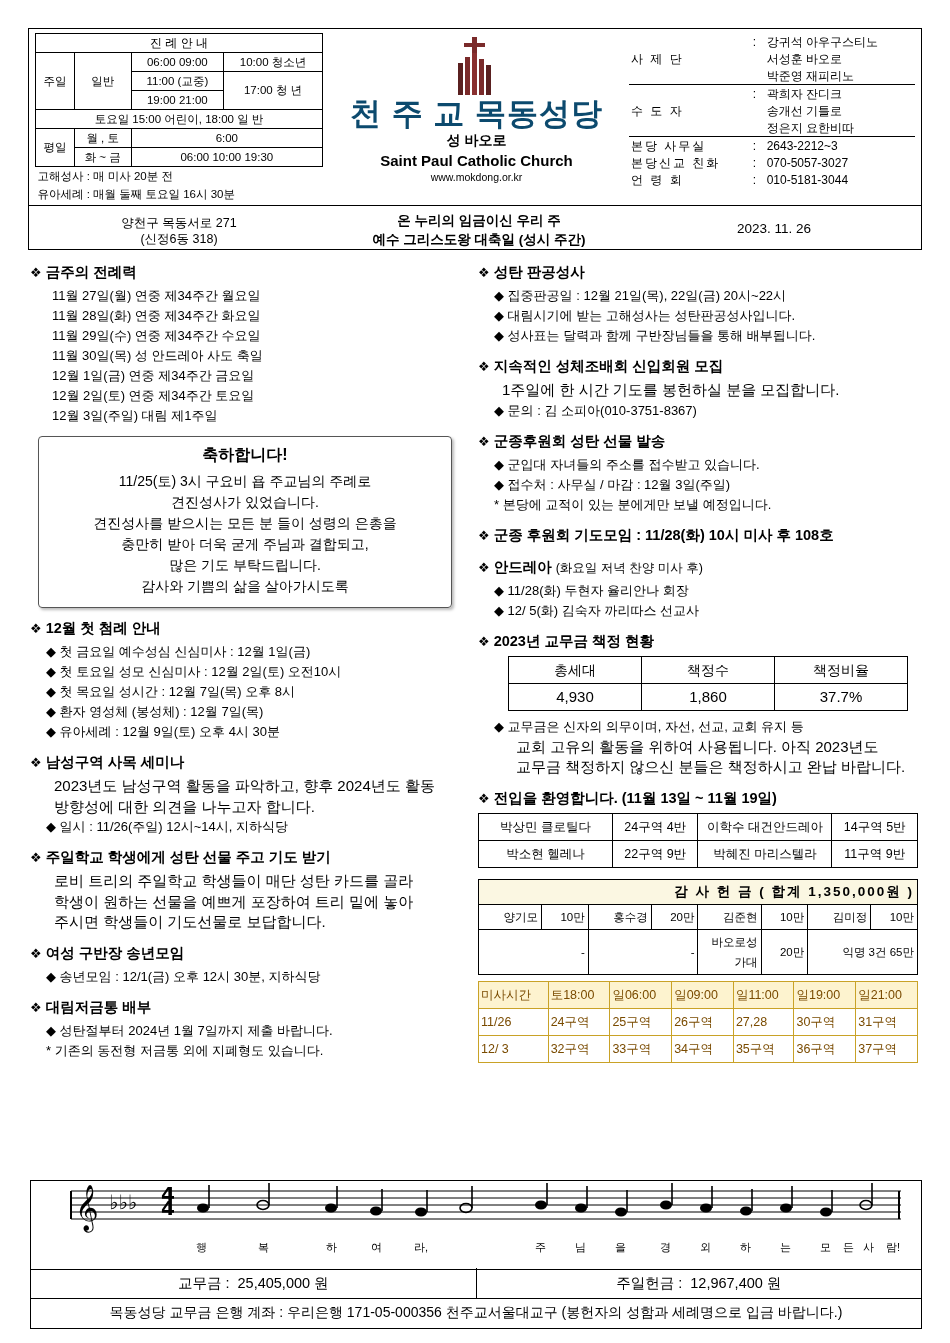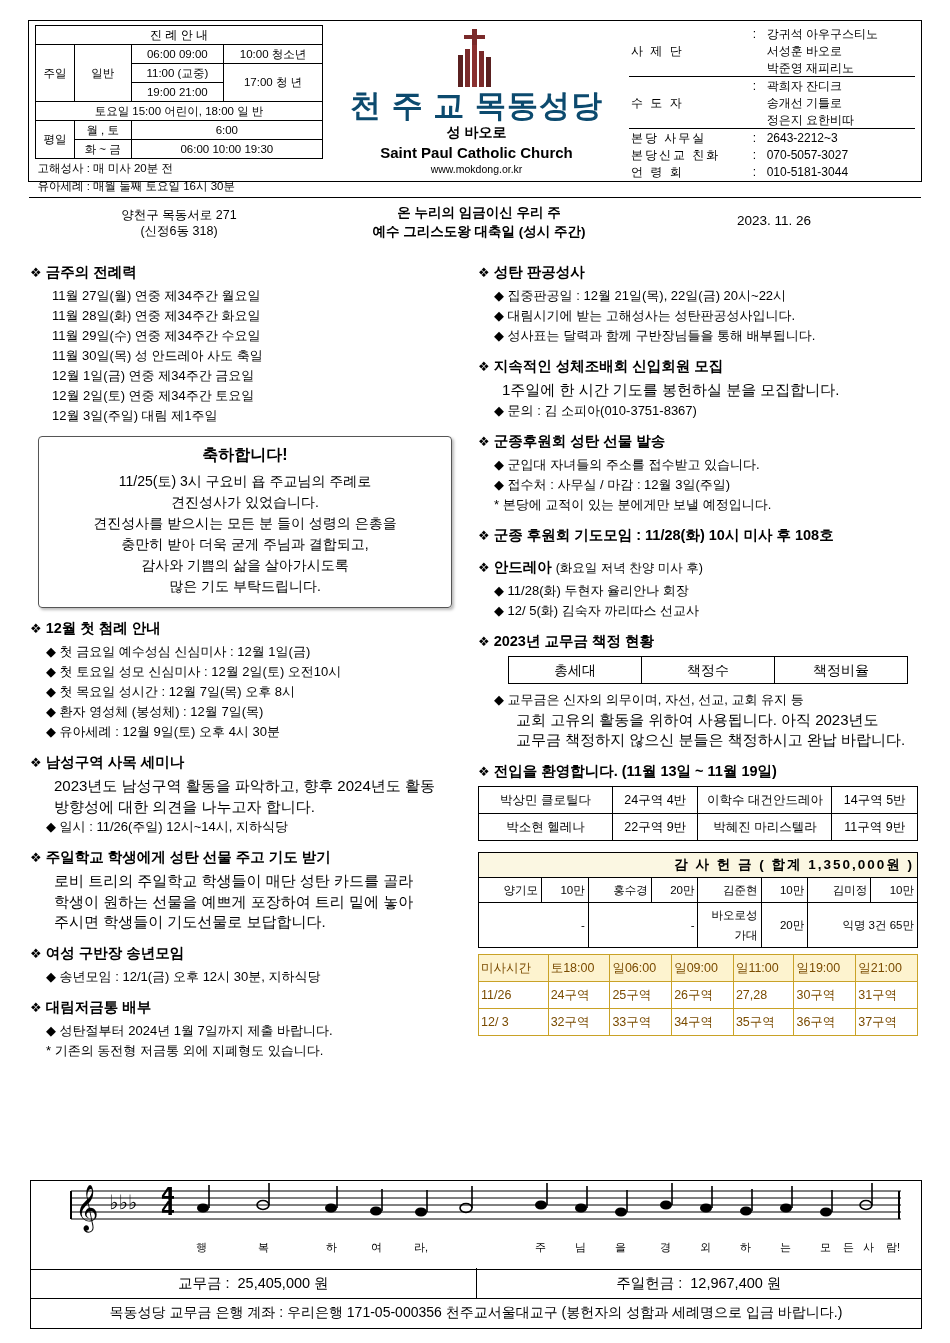--- a/index.html
+++ b/index.html
@@ -1,18 +1,18 @@
 <!DOCTYPE html>
 <html><head>
 <meta charset="utf-8">
 <style>
   html,body{margin:0;padding:0;background:#fff;}
   body{width:950px;height:1343px;font-family:"Liberation Sans","DejaVu Sans",sans-serif;color:#000;font-size:13px;}
   .page{position:relative;width:950px;height:1343px;padding:0;box-sizing:border-box;}
-  .hdr{position:absolute;left:28px;top:20px;width:894px;height:162px;border:1px solid #000;box-sizing:border-box;}
+  .hdr{position:absolute;left:28px;top:28px;width:894px;height:222px;border:1px solid #000;box-sizing:border-box;}
   table{border-collapse:collapse;}
   .mass-tbl{position:absolute;left:6px;top:4px;width:288px;font-size:11.5px;}
   .mass-tbl td{border:1px solid #000;text-align:center;padding:1px 2px;height:16px;line-height:15px;}
   .mass-tbl .ttl{border:1px solid #000;text-align:center;font-size:12px;height:16px;}
   .noborder td{border:none !important;text-align:left;font-size:11.5px;}
   .logo{position:absolute;left:300px;top:6px;width:295px;text-align:center;}
   .logo .kr{font-size:31px;font-weight:bold;letter-spacing:1px;line-height:34px;color:#0c4a6e;}
   .logo .sub1{font-size:14px;font-weight:bold;margin-top:1px;}
   .logo .sub2{font-size:15px;font-weight:bold;margin-top:2px;}
   .logo .url{font-size:10.5px;margin-top:2px;}
@@ -188,22 +188,22 @@
       <div class="plain">12월  2일(토) 연중 제34주간 토요일</div>
       <div class="plain">12월  3일(주일) 대림 제1주일</div>
     </div>
 
     <div class="box-congrats">
       <div class="t">축하합니다!</div>
       <div class="l">11/25(토) 3시 구요비 욥 주교님의 주례로</div>
       <div class="l">견진성사가 있었습니다.</div>
       <div class="l">견진성사를 받으시는 모든 분 들이 성령의 은총을</div>
       <div class="l">충만히 받아 더욱 굳게 주님과 결합되고,</div>
+      <div class="l">많은 기도 부탁드립니다.</div>
       <div class="l">감사와 기쁨의 삶을 살아가시도록</div>
-      <div class="l">많은 기도 부탁드립니다.</div>
     </div>
 
     <div class="sec-wrap">
       <h3 class="sec"><span class="dia">❖</span><span>12월 첫 첨례 안내</span></h3>
       <div class="li">◆ <span>첫 금요일 예수성심 신심미사 : 12월 1일(금)</span></div>
       <div class="li">◆ <span>첫 토요일 성모 신심미사 : 12월 2일(토) 오전10시</span></div>
       <div class="li">◆ <span>첫 목요일 성시간 : 12월 7일(목) 오후 8시</span></div>
       <div class="li">◆ <span>환자 영성체 (봉성체) : 12월 7일(목)</span></div>
       <div class="li">◆ <span>유아세례 : 12월 9일(토) 오후 4시 30분</span></div>
     </div>
@@ -268,20 +268,25 @@
     </div>
 
     <div class="sec-wrap">
       <h3 class="sec"><span class="dia">❖</span><span>2023년 교무금 책정 현황</span></h3>
       <table class="tbl-fin">
         <tbody>
             <tr>
           <th style="width:120px;">총세대</th>
           <th style="width:120px;">책정수</th>
           <th style="width:120px;">책정비율</th>
+        </tr>
+        <tr>
+          <td class="num">4,930</td>
+          <td class="num">1,860</td>
+          <td class="num">37.7%</td>
         </tr>
       </tbody>
         </table>
       <div class="li">◆ <span>교무금은  신자의 의무이며, 자선, 선교, 교회 유지 등</span></div>
       <div class="indent-txt" style="margin-left:38px;">교회 고유의 활동을 위하여 사용됩니다. 아직 2023년도</div>
       <div class="indent-txt" style="margin-left:38px;">교무금 책정하지 않으신 분들은 책정하시고 완납 바랍니다.</div>
     </div>
 
     <div class="sec-wrap">
       <h3 class="sec"><span class="dia">❖</span><span>전입을 환영합니다. (11월 13일 ~ 11월 19일)</span></h3>

